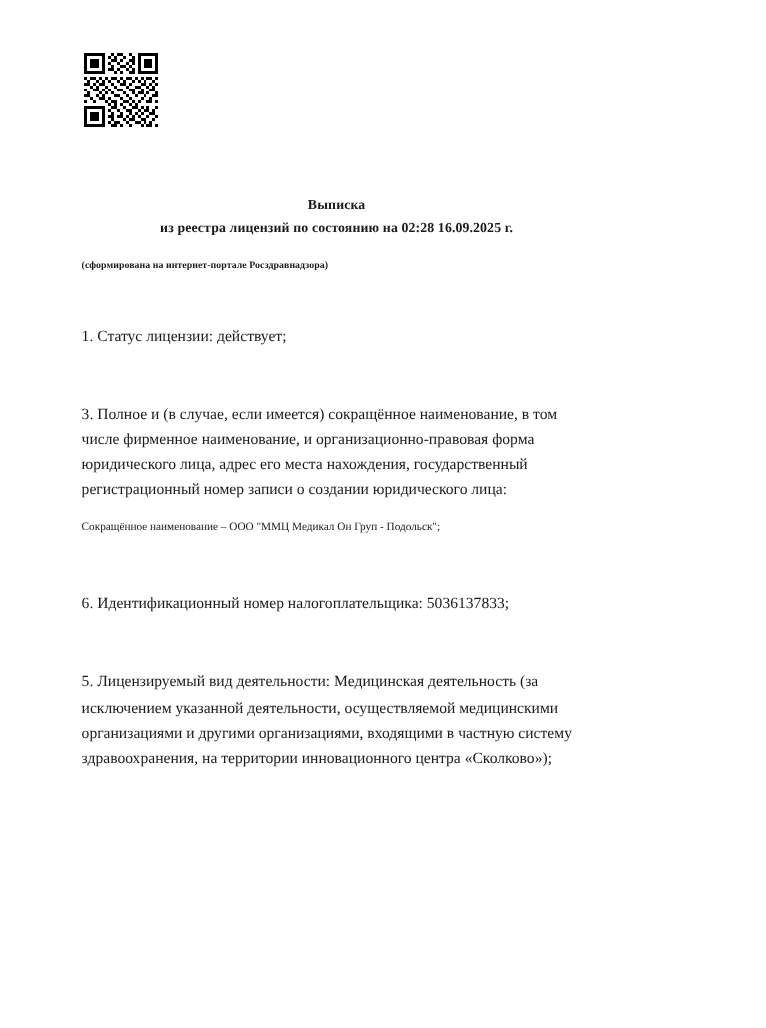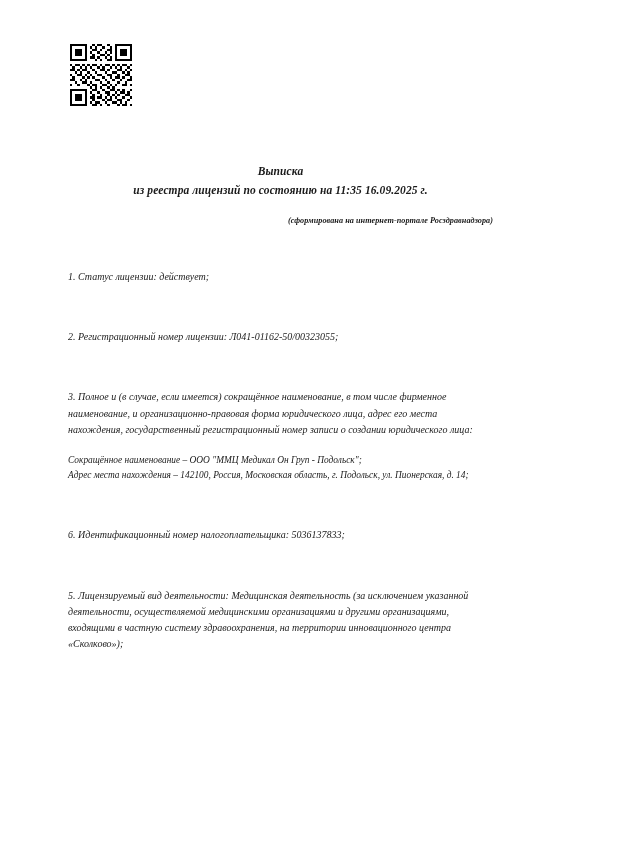--- a/index.html
+++ b/index.html
@@ -13,21 +13,20 @@
     font-family: "Liberation Serif", serif;
     color: #1a1a1a;
     overflow: hidden;
   }
   .page {
     position: relative;
     width: 561px;
     height: 857px;
     box-sizing: border-box;
     padding: 44px 68px 0 68px;
-    font-style: italic;
   }
   .qr-wrap {
     width: 62px;
     height: 62px;
     margin: 0 0 56px 2px;
   }
   .qr {
     display: block;
     width: 62px;
     height: 62px;
@@ -37,30 +36,30 @@
     text-align: center;
     font-weight: bold;
     font-size: 11.5px;
     line-height: 1.65;
     letter-spacing: 0.1px;
   }
   .title-line1 { display: block; }
   .title-line2 { display: block; }
   .formed-note {
     margin-top: 16px;
-    text-align: right;
+    text-align: left;
     font-size: 8.2px;
     font-weight: bold;
     letter-spacing: 0.05px;
   }
   .body-block {
     margin-top: 28px;
   }
   .item {
-    font-size: 10px;
+    font-size: 13px;
     line-height: 1.62;
     margin-bottom: 15px;
     text-align: left;
     margin-top: 44px;
   }
   .sub-group {
     margin-bottom: 15px;
   }
   .sub-line {
     font-size: 9.4px;
@@ -242,32 +241,30 @@
           <rect x="15" y="24" width="1" height="1"></rect>
         <rect x="19" y="24" width="1" height="1"></rect>
           <rect x="21" y="24" width="2" height="1"></rect>
           <rect x="24" y="24" width="1" height="1"></rect>
       </g>
     </svg>
   </div>
 
   <div class="title-block">
     <span class="title-line1">Выписка</span>
-    <span class="title-line2">из реестра лицензий по состоянию на 11:35 16.09.2025 г.</span>
+    <span class="title-line2">из реестра лицензий по состоянию на 02:28 16.09.2025 г.</span>
   </div>
 
   <div class="formed-note">(сформирована на интернет-портале Росздравнадзора)</div>
 
   <div class="body-block">
     <p class="item">1. Статус лицензии: действует;</p>
-    <p class="item">2. Регистрационный номер лицензии: Л041-01162-50/00323055;</p>
     <p class="item">3. Полное и (в случае, если имеется) сокращённое наименование, в том числе фирменное наименование, и организационно-правовая форма юридического лица, адрес его места нахождения, государственный регистрационный номер записи о создании юридического лица:</p>
 
     <div class="sub-group">
       <div class="sub-line">Сокращённое наименование – ООО "ММЦ Медикал Он Груп - Подольск";</div>
-      <div class="sub-line">Адрес места нахождения – 142100, Россия, Московская область, г. Подольск, ул. Пионерская, д. 14;</div>
     </div>
 
     <p class="item">6. Идентификационный номер налогоплательщика: 5036137833;</p>
     <p class="item">5. Лицензируемый вид деятельности: Медицинская деятельность (за исключением указанной деятельности, осуществляемой медицинскими организациями и другими организациями, входящими в частную систему здравоохранения, на территории инновационного центра «Сколково»);</p>
   </div>
 
 </div>
 
 </body></html>

